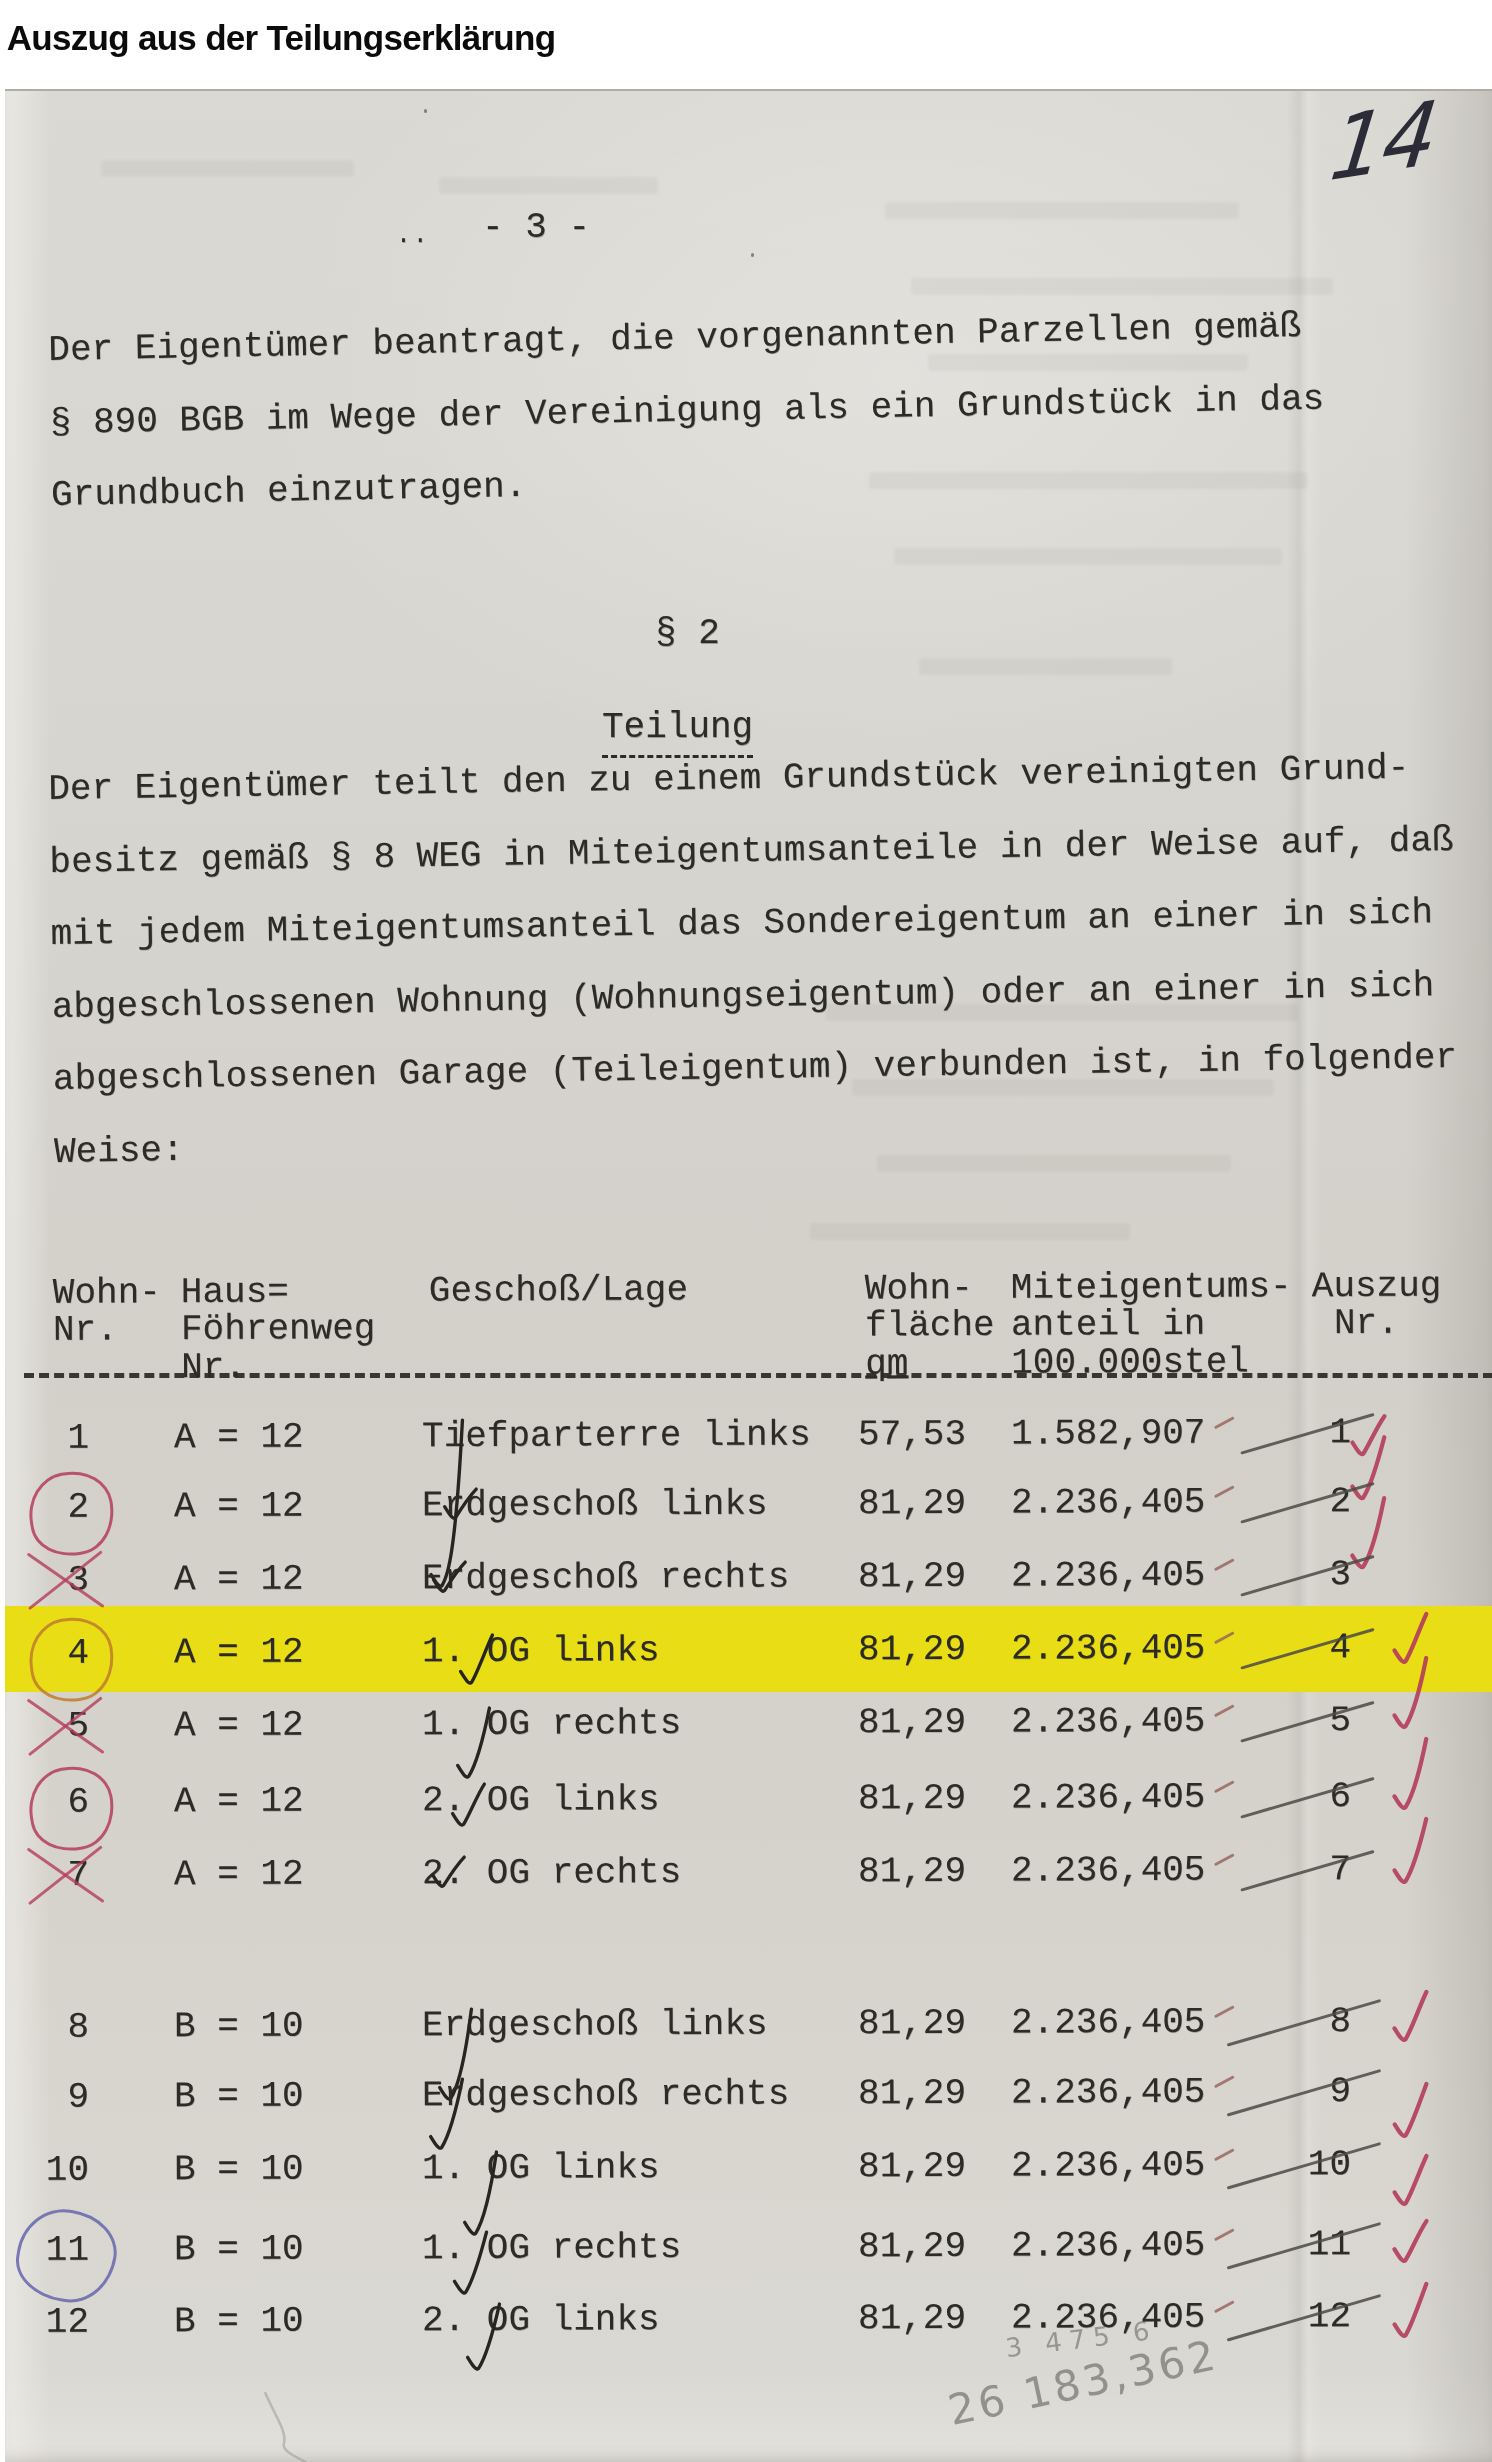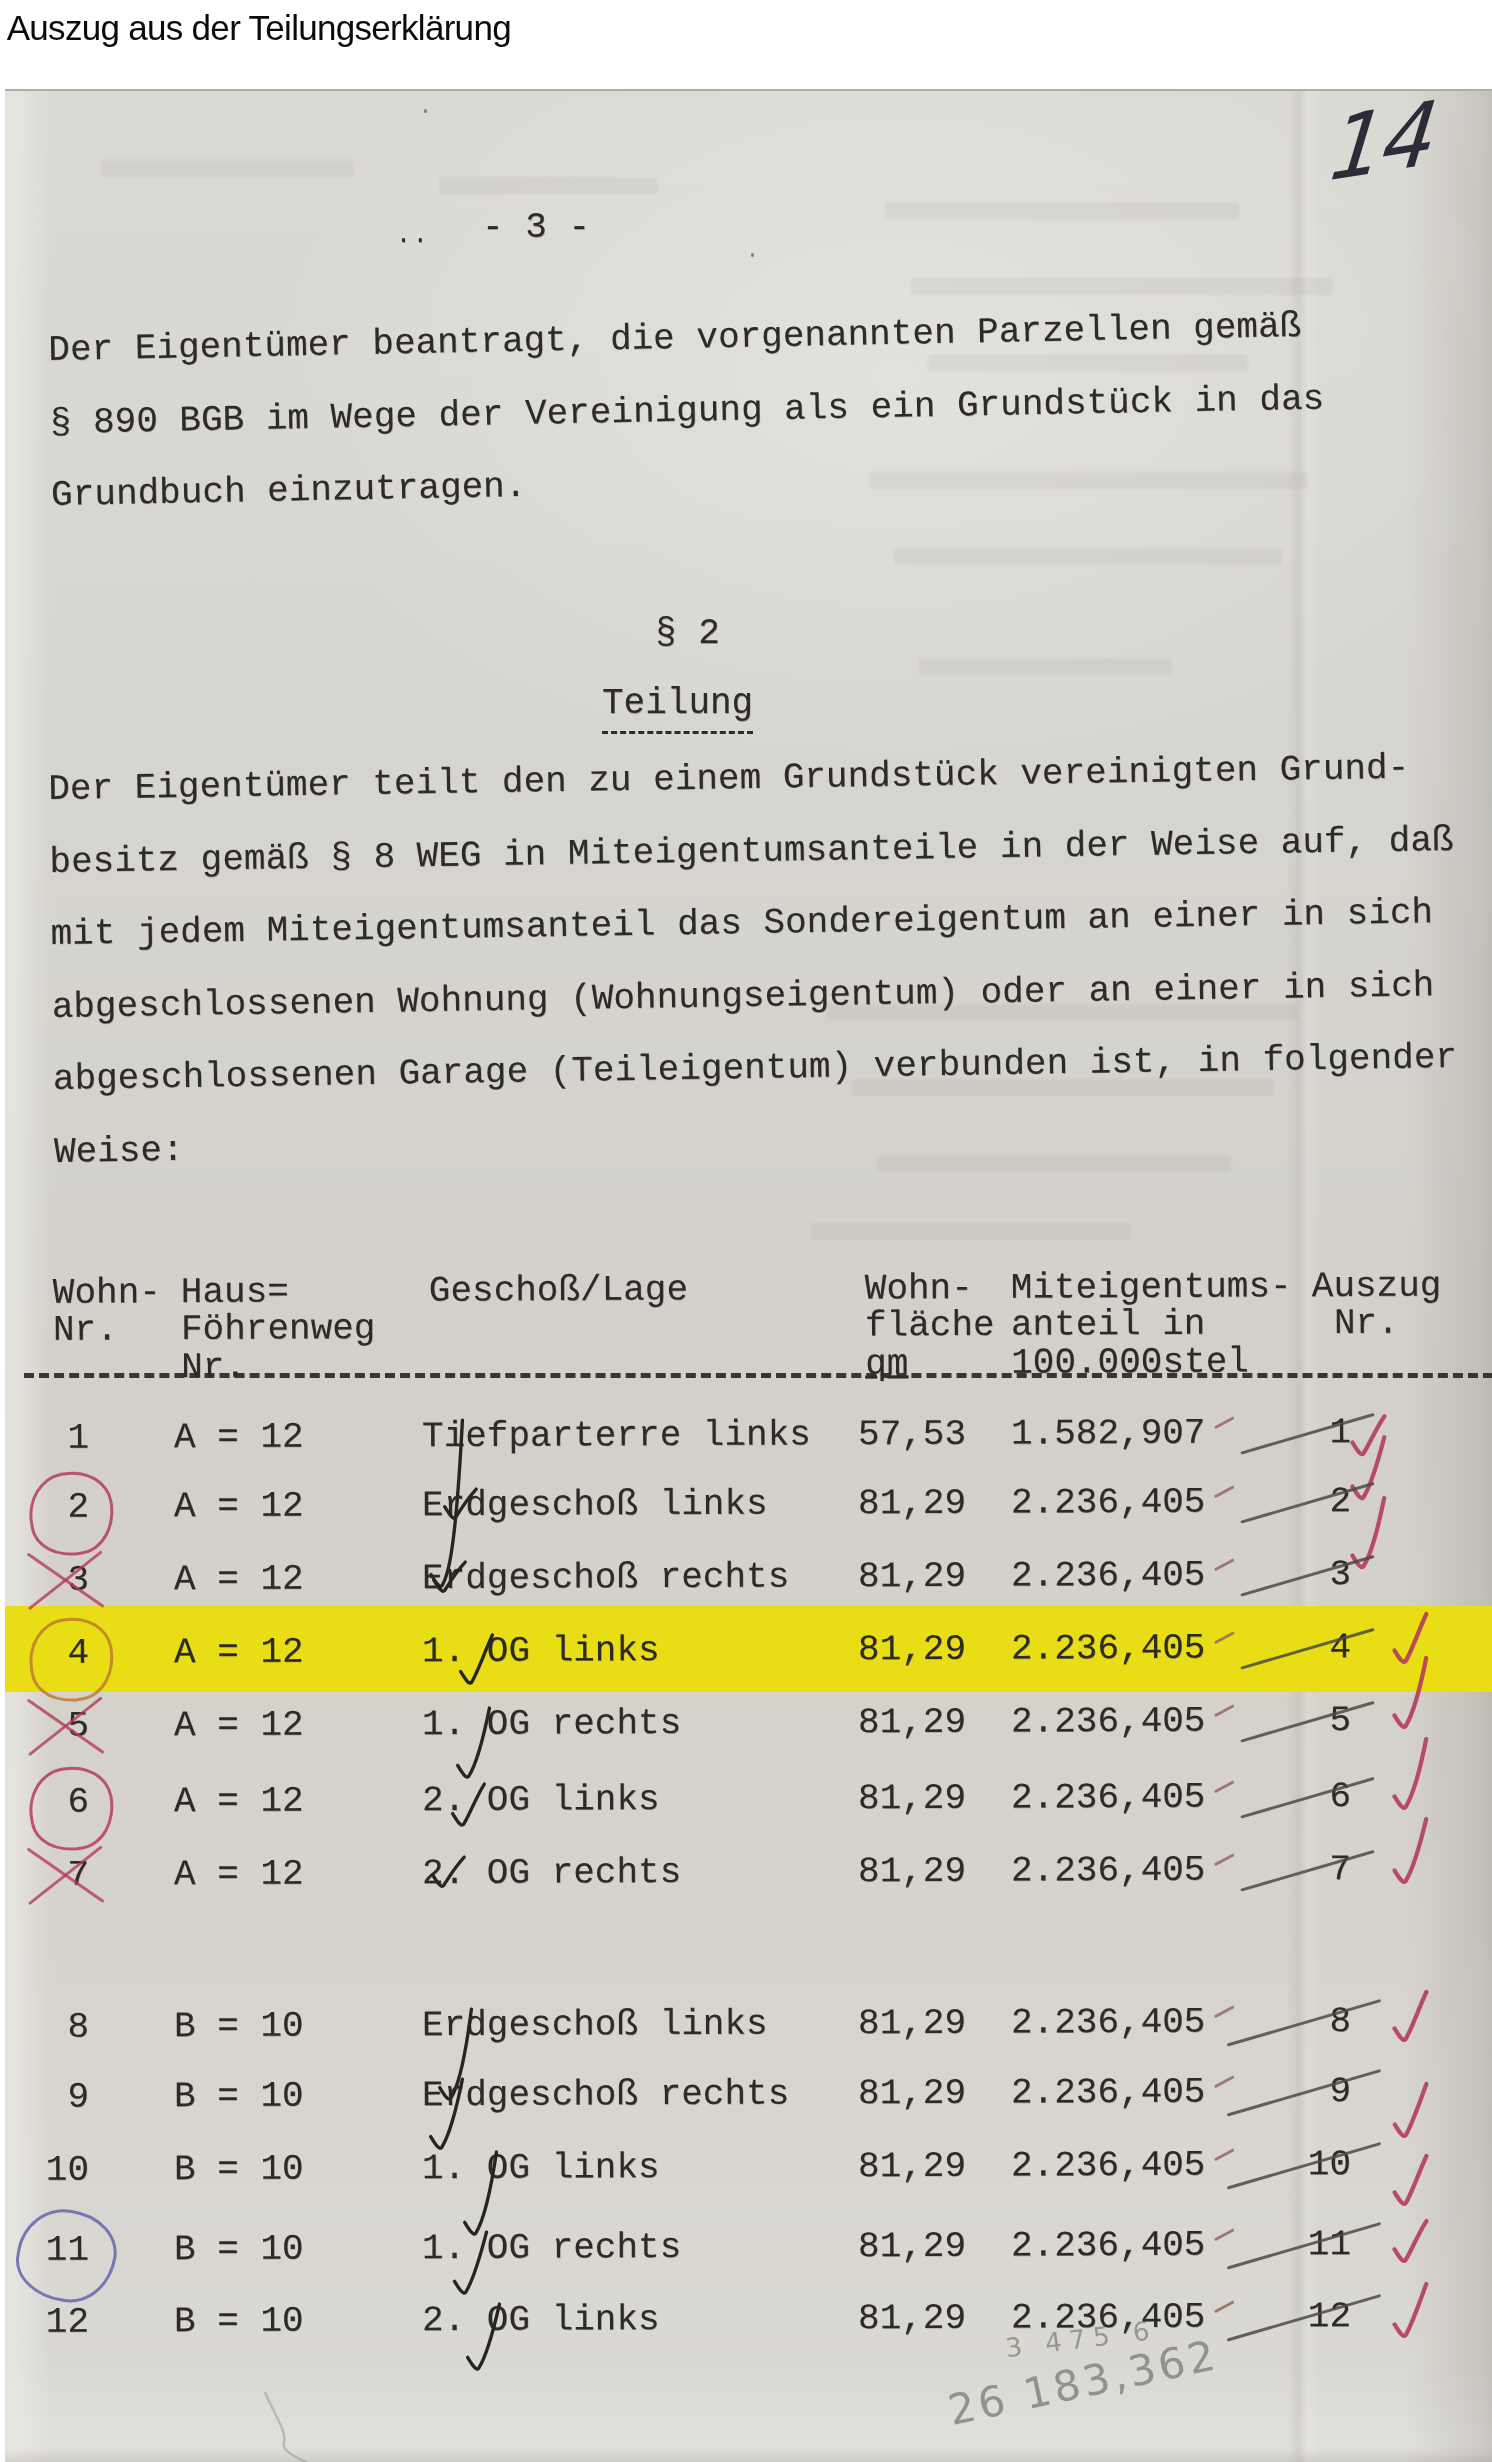--- a/index.html
+++ b/index.html
@@ -1,34 +1,34 @@
 <!DOCTYPE html>
 <html style="font-size:13.5px"><head>
 <meta charset="utf-8">
 <style>
   html,body{margin:0;padding:0;background:#ffffff;}
   #stage{position:relative;width:1493px;height:2462px;overflow:hidden;background:#ffffff;
          font-family:"Liberation Sans",sans-serif;}
   
-  .caption{position:absolute;left:6.7px;top:8px;font-family:"Liberation Sans",sans-serif;
-           font-size:35px;font-weight:400;letter-spacing:-0.7px;color:#0b0b0b;}
+  .caption{position:absolute;left:6.7px;top:18px;font-family:"Liberation Sans",sans-serif;
+           font-size:35px;font-weight:700;letter-spacing:-0.7px;color:#0b0b0b;}
   
   .scan{position:absolute;left:5px;top:89px;width:1488px;height:2373px;
         background:
           linear-gradient(90deg, rgba(238,236,231,.8) 0px, rgba(238,236,231,0) 46px),
           linear-gradient(90deg, rgba(0,0,0,0) 1400px, rgba(88,84,76,.16) 1488px),
           linear-gradient(90deg, rgba(0,0,0,0) 1282px, rgba(110,106,98,.10) 1294px, rgba(255,255,255,.14) 1303px, rgba(0,0,0,0) 1316px),
           radial-gradient(928px 590px at 60% 12%, rgba(255,255,255,.25), rgba(255,255,255,0) 70%),
           linear-gradient(180deg,#dbd9d3 0%,#d7d5cf 28%,#d2d0c9 55%,#d6d3cc 76%,#dad8d2 96%,#e3e1dc 100%);
         border-top:2.5px solid #aeaca7;box-shadow:inset 0 -11.8px 15px -8.4px rgba(70,66,60,.25);}
   .typed{position:absolute;font-family:"Liberation Mono","DejaVu Sans Mono",monospace;
          font-size:36px;color:#2d2b27;white-space:pre;
          text-shadow:0.5px 0.6px 0.6px rgba(45,40,32,.35);}
   .para-line{position:absolute;left:0;top:0;}
-  .sec-title{border-bottom:3.4px dashed #2d2b27;padding-bottom:6.7px;}
+  .sec-title{border-bottom:3.4px dashed #2d2b27;padding-bottom:6.7px;margin-top:24px;}
   .dashline{position:absolute;left:23.6px;top:1373px;width:1469px;height:0;
             border-top:5px dashed #2c2a26;opacity:.92;}
   .hl-band{position:absolute;left:5px;top:1606px;width:1488px;height:86px;
            z-index:1;}
   .trow{position:absolute;left:0;width:1493px;height:46px;z-index:2;transform:rotate(-0.25deg);transform-origin:left center;}
   .cell{position:absolute;top:0;}
   .c-wohn{left:15px;width:74px;text-align:right;}
   .c-haus{left:174px;}
   .c-gesch{left:422px;display:flex;align-items:baseline;}
   .c-flaeche{left:858px;text-align:right;}

